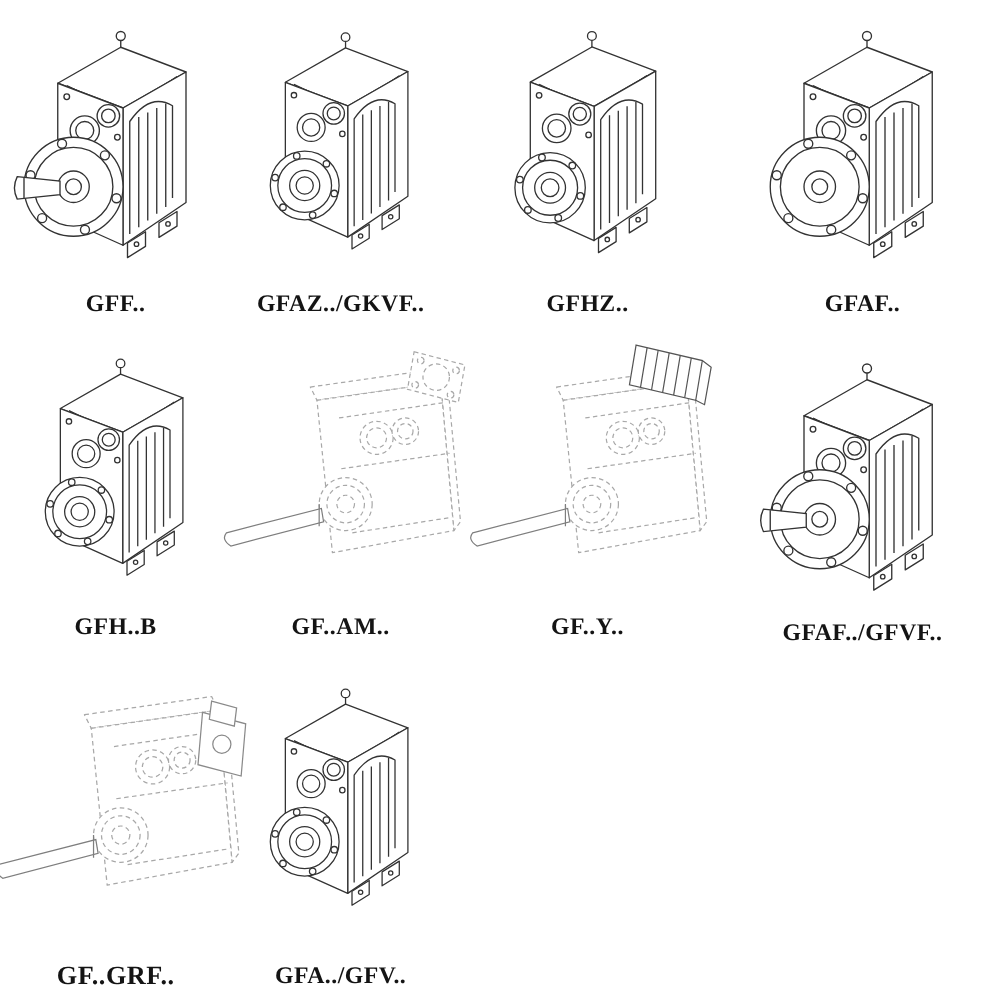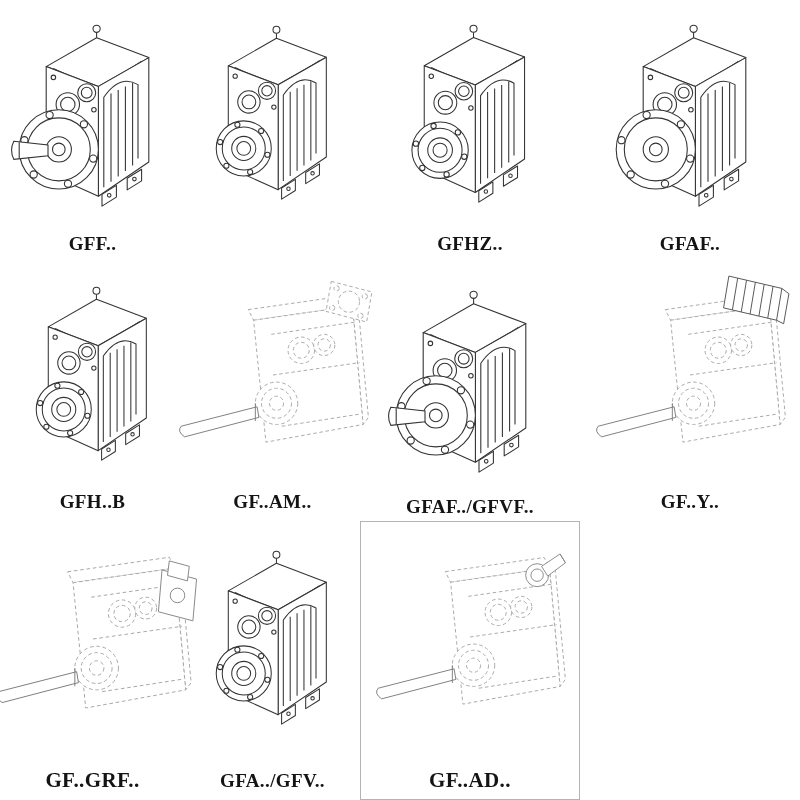--- a/index.html
+++ b/index.html
@@ -176,20 +176,21 @@
       <svg width="180" height="222" viewBox="0 0 200 240">
           <use href="#gb-solid-flange"></use>
         </svg>
       <figcaption class="caption">GFF..</figcaption>
     </figure>
 
     <figure class="cell">
       <svg width="172" height="216" viewBox="0 0 200 240">
           <use href="#gb-solid-bore"></use>
         </svg>
+      <figcaption class="caption">GFAZ../GKVF..</figcaption>
     </figure>
 
     <figure class="cell">
       <svg width="176" height="218" viewBox="0 0 200 240">
           <use href="#gb-solid-bore"></use>
         </svg>
       <figcaption class="caption">GFHZ..</figcaption>
     </figure>
 
     <figure class="cell">
@@ -208,48 +209,42 @@
     </figure>
 
     <figure class="cell">
       <svg width="212" height="212" viewBox="0 0 240 240">
           <use href="#gb-dash-am"></use>
         </svg>
       <figcaption class="caption">GF..AM..</figcaption>
     </figure>
 
     <figure class="cell">
+      <svg width="212" height="212" viewBox="0 0 240 240">
+          <use href="#gb-dash-y"></use>
+        </svg>
+      <figcaption class="caption">GF..Y..</figcaption>
+    </figure>
+
+    <figure class="cell">
       <svg width="180" height="228" viewBox="0 0 200 240">
           <use href="#gb-solid-flange"></use>
         </svg>
       <figcaption class="caption">GFAF../GFVF..</figcaption>
     </figure>
 
     <figure class="cell">
-      <svg width="212" height="212" viewBox="0 0 240 240">
-          <use href="#gb-dash-y"></use>
-        </svg>
-      <figcaption class="caption">GF..Y..</figcaption>
-    </figure>
-
-    <figure class="cell">
       <svg width="218" height="224" viewBox="0 0 240 240">
           <use href="#gb-dash-grf"></use>
         </svg>
       <figcaption class="caption caption-lg">GF..GRF..</figcaption>
     </figure>
 
     <figure class="cell">
       <svg width="172" height="224" viewBox="0 0 200 240">
           <use href="#gb-solid-bore"></use>
         </svg>
       <figcaption class="caption">GFA../GFV..</figcaption>
     </figure>
 
-    <figure class="cell bordered">
-      <svg width="212" height="220" viewBox="0 0 240 240">
-          <use href="#gb-dash-ad"></use>
-        </svg>
-      <figcaption class="caption caption-lg">GF..AD..</figcaption>
-    </figure>
 
   </div>
 </div>
 
 </body></html>

